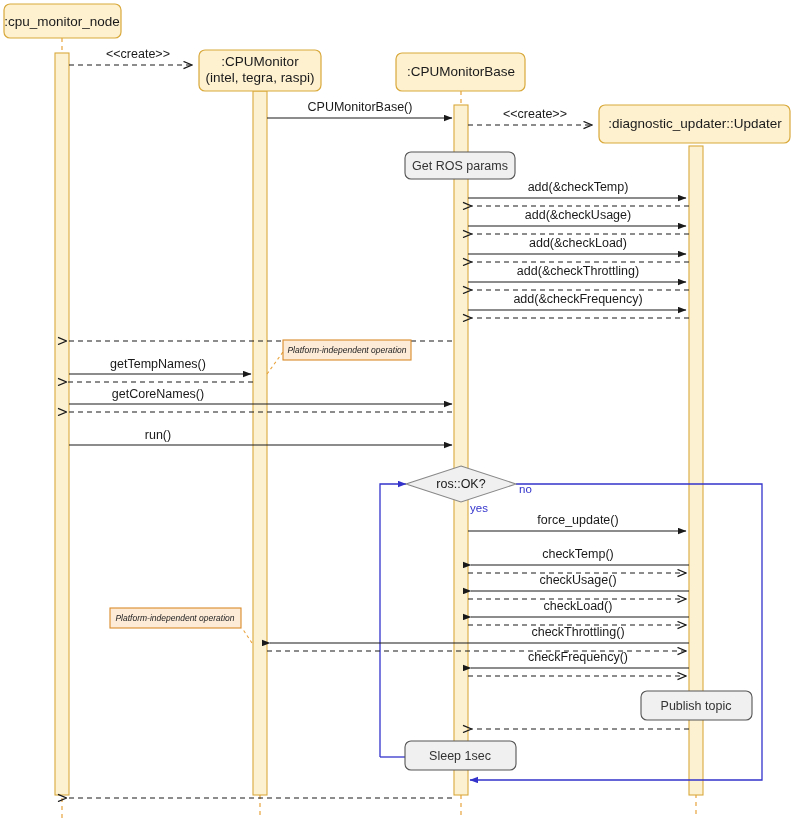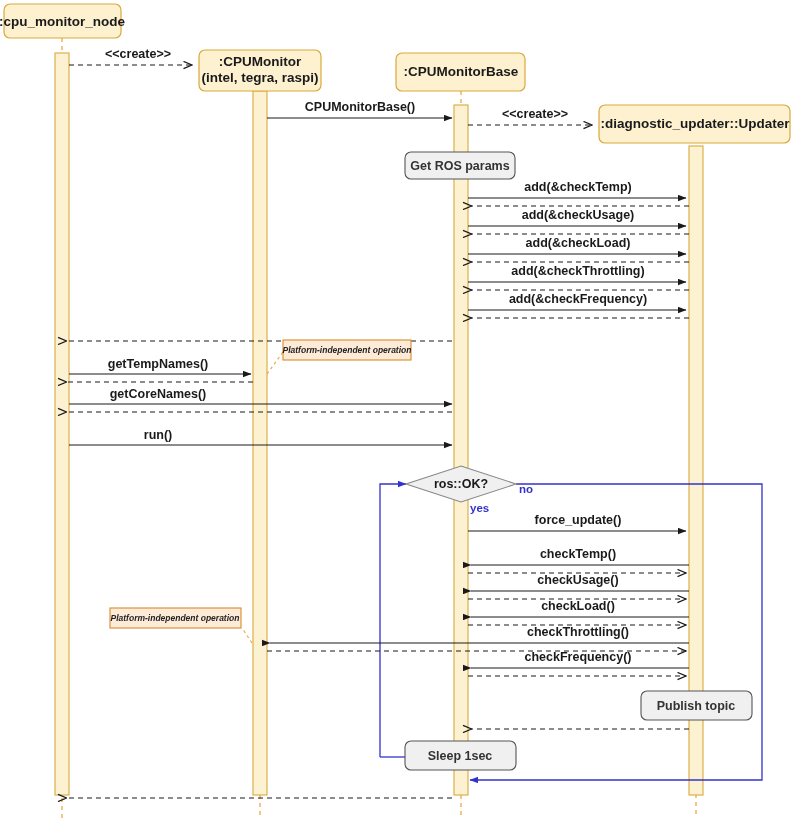--- a/index.html
+++ b/index.html
@@ -12,21 +12,20 @@
     height: 822px;
     position: relative;
     font-family: "Liberation Sans", sans-serif;
     overflow: hidden;
   }
   #diagram-root {
     position: absolute;
     left: 0; top: 0;
     width: 794px;
     height: 822px;
-    font-weight: bold;
   }
   svg#seq-svg {
     position: absolute;
     left: 0; top: 0;
     width: 794px;
     height: 822px;
   }
   .participant-label {
     font-size: 13.5px;
     fill: #1a1a1a;

